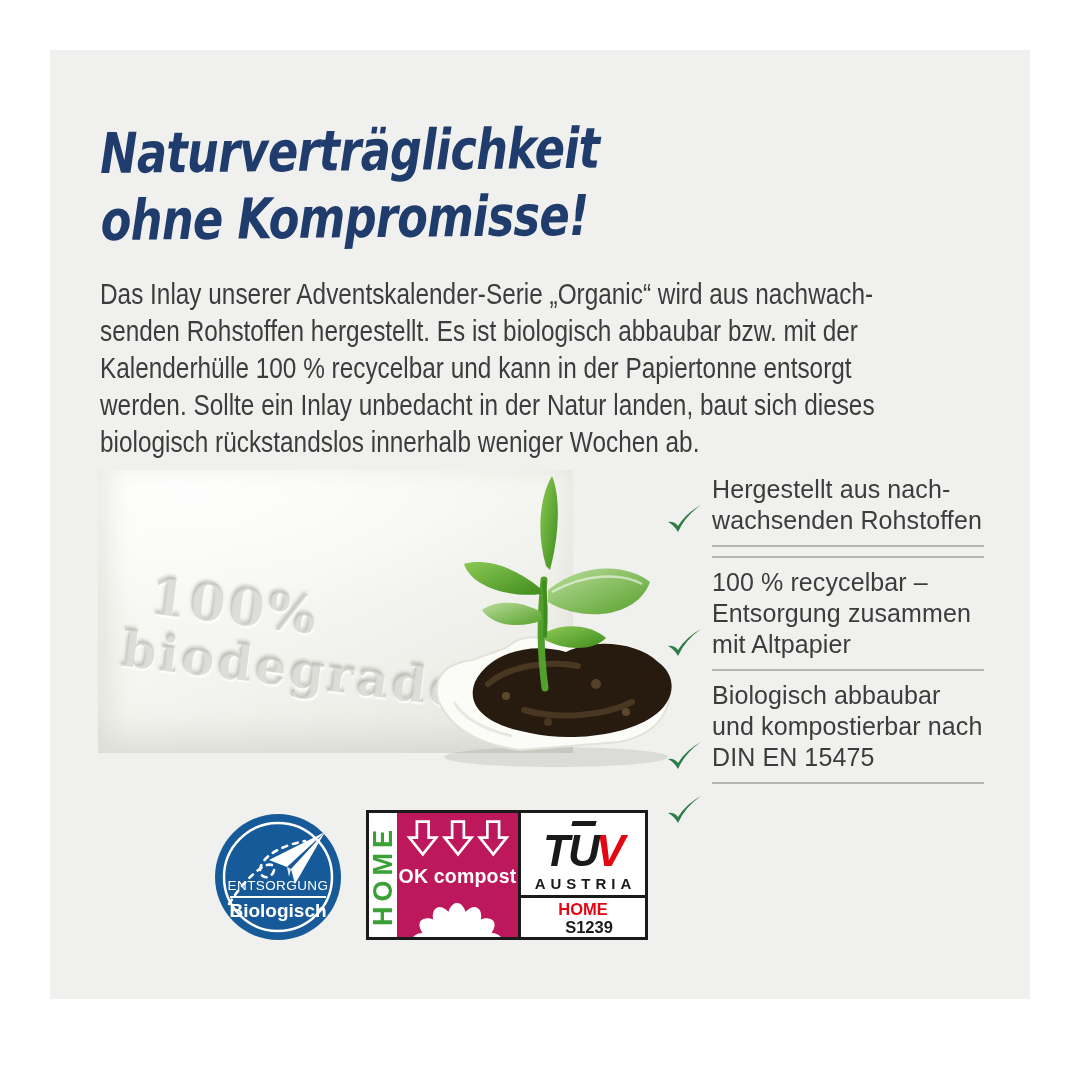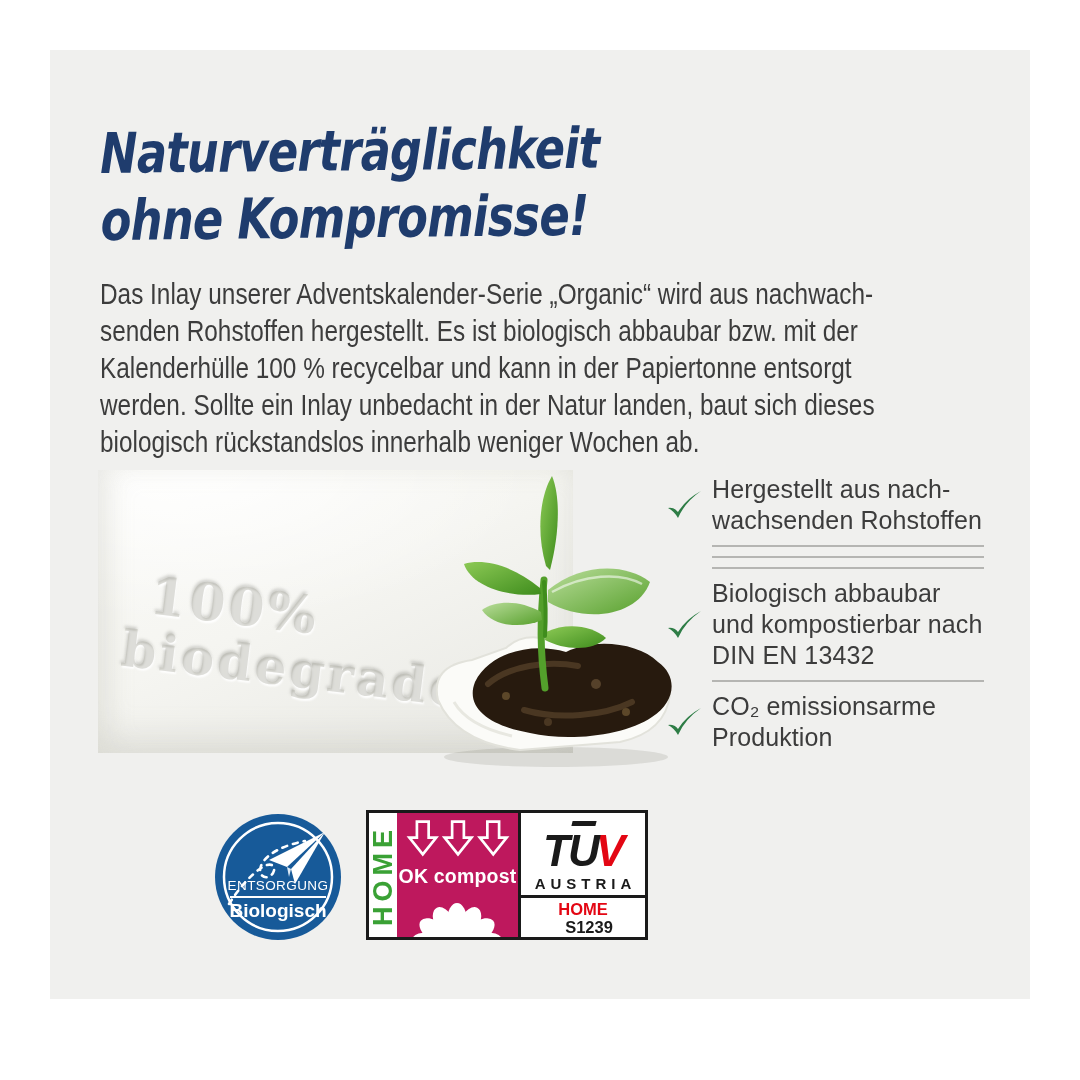--- a/index.html
+++ b/index.html
@@ -41,21 +41,21 @@
     color:rgba(172,172,162,0.40);
     text-shadow:1px 2px 2px rgba(255,255,255,0.95), -1px -2px 3px rgba(105,105,96,0.28);
     letter-spacing:3px;
   }
   .emboss .l1 { font-size:52px; line-height:54px; margin-left:22px; }
   .emboss .l2 { font-size:50px; line-height:58px; }
   .seedling { position:absolute; left:330px; top:0px; width:250px; height:300px; overflow:visible; }
 
   
   .checklist { position:absolute; left:616px; top:424px; width:318px; }
-  .check-item { display:flex; align-items:center; }
+  .check-item { display:flex; align-items:flex-end; }
   .check-item .ico { flex:0 0 37px; margin-top:1px; }
   .check-item .txt {
     margin-left:9px; font-size:25px; line-height:31px; color:#3c3c3c;
     white-space:pre-line; letter-spacing:0.1px;
   }
   .divider { border-top:2px solid #b5b5b2; margin:9px 0 9px 46px; }
 
   
   .badge { position:absolute; left:163px; top:762px; width:130px; height:130px; }
   .badge svg { position:absolute; left:0; top:0; }
@@ -149,38 +149,44 @@
         <svg class="ico" width="37" height="33" viewBox="0 0 37 33">
           <path d="M2,19 Q8,22 12,29 Q19,13 35,2 Q20,10 12,23 Q8,18 2,19 Z" fill="#2e7d46"></path>
         </svg>
         <div class="txt">Hergestellt aus nach-
 wachsenden Rohstoffen</div>
       </div>
       <div class="divider"></div>
 
       <div class="divider"></div>
 
+      <div class="check-item">
+        <svg class="ico" width="37" height="33" viewBox="0 0 37 33">
+          <path d="M2,19 Q8,22 12,29 Q19,13 35,2 Q20,10 12,23 Q8,18 2,19 Z" fill="#2e7d46"></path>
+        </svg>
+        <div class="txt">100 % recycelbar –
+Entsorgung zusammen
+mit Altpapier</div>
+      </div>
       <div class="divider"></div>
 
       <div class="check-item">
         <svg class="ico" width="37" height="33" viewBox="0 0 37 33">
           <path d="M2,19 Q8,22 12,29 Q19,13 35,2 Q20,10 12,23 Q8,18 2,19 Z" fill="#2e7d46"></path>
         </svg>
         <div class="txt">Biologisch abbaubar
 und kompostierbar nach
-DIN EN 13432</div>
-      </div>
-      <div class="divider"></div>
-
-      <div class="check-item">
-        <svg class="ico" width="37" height="33" viewBox="0 0 37 33">
-          <path d="M2,19 Q8,22 12,29 Q19,13 35,2 Q20,10 12,23 Q8,18 2,19 Z" fill="#2e7d46"></path>
-        </svg>
-        <div class="txt">CO₂ emissionsarme
-Produktion</div>
+DIN EN 15475</div>
+      </div>
+      <div class="divider"></div>
+
+      <div class="check-item">
+        <svg class="ico" width="37" height="33" viewBox="0 0 37 33">
+          <path d="M2,19 Q8,22 12,29 Q19,13 35,2 Q20,10 12,23 Q8,18 2,19 Z" fill="#2e7d46"></path>
+        </svg>
       </div>
     </div>
 
     <div class="badge">
       <svg width="130" height="130" viewBox="0 0 130 130">
         <circle cx="65" cy="65" r="63" fill="#175a99"></circle>
         <circle cx="65" cy="65" r="54" fill="none" stroke="#ffffff" stroke-width="2.5"></circle>
         <g>
           <polygon points="112,20 56,48 74,55" fill="#ffffff"></polygon>
           <polygon points="112,20 78,57 82,72" fill="#ffffff"></polygon>

